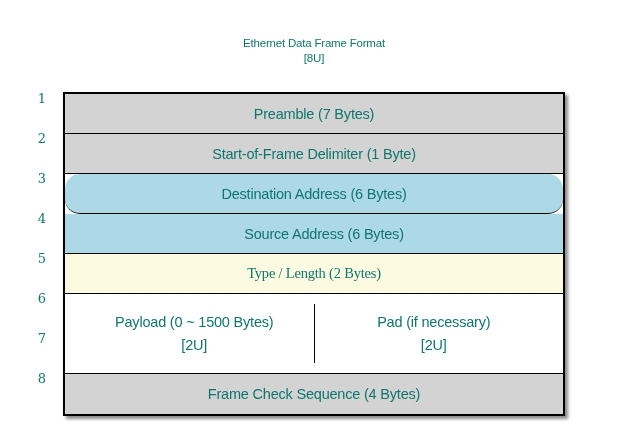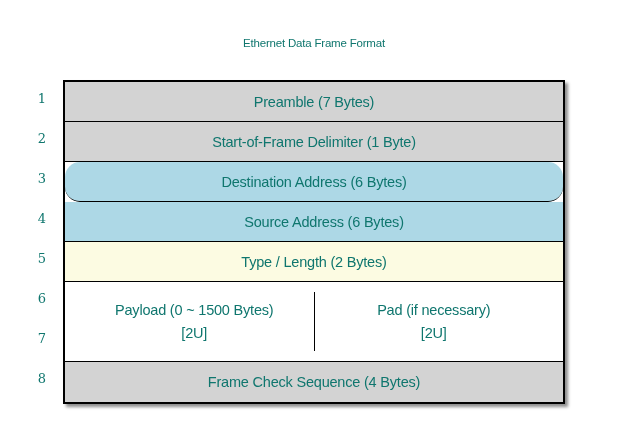--- a/index.html
+++ b/index.html
@@ -36,21 +36,21 @@
     height: 40px;
     display: flex;
     align-items: center;
     justify-content: center;
     font-family: "DejaVu Serif", serif;
     font-size: 13px;
   }
   .frame-table {
     position: absolute;
     left: 63px;
-    top: 80px;
+    top: 92px;
     width: 502px;
     height: 324px;
     box-sizing: border-box;
     border: 2px solid #000000;
     background: #ffffff;
     box-shadow: 3px 3px 3px rgba(0,0,0,0.45);
     display: flex;
     flex-direction: column;
   }
   .frow {
@@ -86,20 +86,21 @@
     border-right: 1px solid #000000;
   }
 </style>
 </head>
 <body>
 
 <div class="canvas">
 
   <div class="title-block">
     <div>Ethernet Data Frame Format</div>
+    <div>[8U]</div>
   </div>
 
   <div class="row-numbers">
     <div class="row-num">1</div>
     <div class="row-num">2</div>
     <div class="row-num">3</div>
     <div class="row-num">4</div>
     <div class="row-num">5</div>
     <div class="row-num">6</div>
     <div class="row-num">7</div>
@@ -112,21 +113,21 @@
     </div>
     <div class="frow" style="background-color: rgb(211, 211, 211); text-align: center;">
       <span>Start-of-Frame Delimiter (1 Byte)</span>
     </div>
     <div class="frow" style="background-color: rgb(173, 216, 230); border-radius: 15px;">
       <span>Destination Address (6 Bytes)</span>
     </div>
     <div class="frow" style="background-color: rgb(173, 216, 230); padding-left: 20px;">
       <span>Source Address (6 Bytes)</span>
     </div>
-    <div class="frow" style="background-color: rgb(252, 251, 226);">
+    <div class="frow" style="background-color: rgb(252, 251, 226); font-family: Liberation Serif, serif;">
       <span>Type / Length (2 Bytes)</span>
     </div>
     <div class="frow double" style="background-color: rgb(255, 255, 255);">
       <div class="subcell left">
         <div>Payload (0 ~ 1500 Bytes)</div>
         <div>[2U]</div>
       </div>
       <div class="subcell">
         <div>Pad (if necessary)</div>
         <div>[2U]</div>

